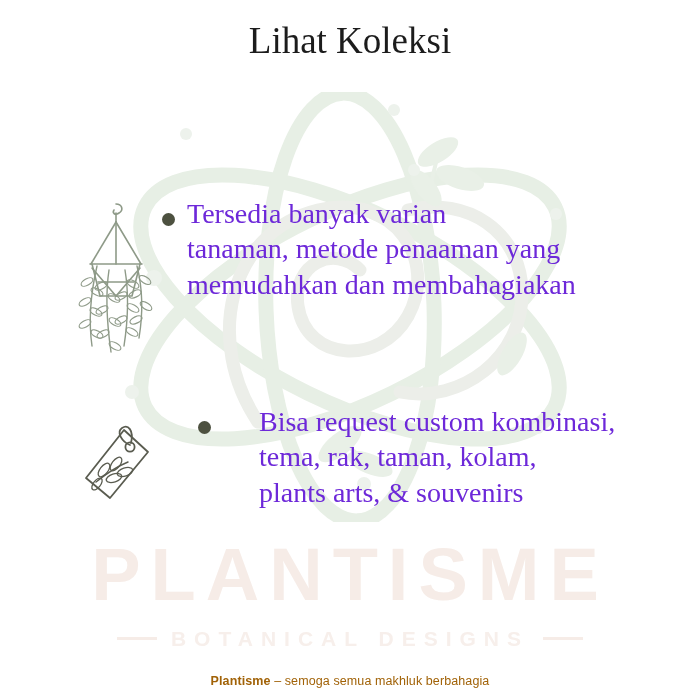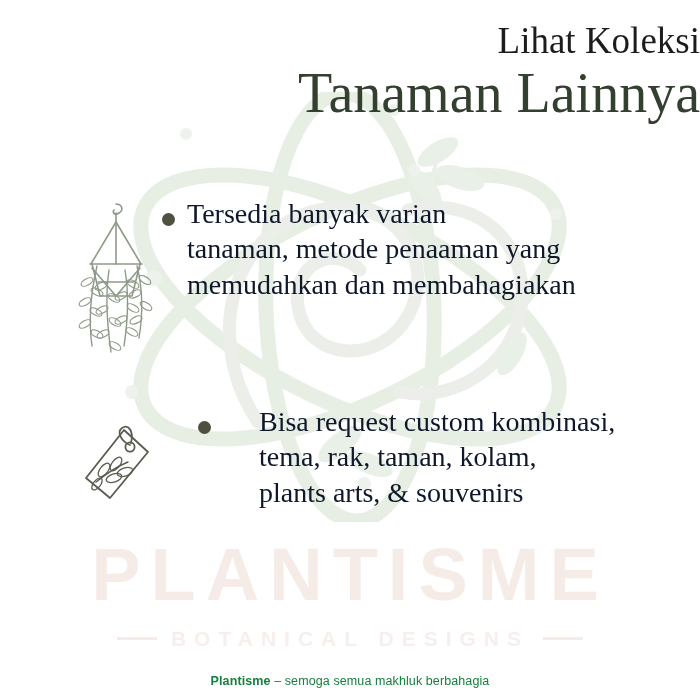--- a/index.html
+++ b/index.html
@@ -65,21 +65,21 @@
     color:#f7efeb;
     line-height:1;
     white-space:nowrap;
   }
 
   
   .heading{
     position:absolute;
     left:0;right:0;top:22px;
     z-index:3;
-    text-align:right;
+    text-align:center;
     pointer-events:none;
   }
   .heading .kicker{
     font-family:"Liberation Serif", serif;
     font-size:37px;
     color:#1c1c1c;
     line-height:1.05;
     letter-spacing:0px;
   }
   .heading .title{
@@ -122,35 +122,35 @@
     width:13px;height:13px;
     border-radius:50%;
     background:#4d5140;
     margin-top:17px;
     margin-right:12px;
   }
   .btext{
     font-family:"Liberation Serif", serif;
     font-size:28px;
     line-height:1.26;
-    color:#0f172a;
+    color:#6d28d9;
     white-space:pre-line;
     letter-spacing:0px;
   }
 
   
   .footer{
     position:absolute;
     left:0;right:0;
     bottom:12px;
     z-index:4;
     text-align:center;
     font-family:"Liberation Sans", sans-serif;
     font-size:12.5px;
-    color:#15803d;
+    color:#a16207;
     letter-spacing:0.1px;
   }
   .footer .fbrand{font-weight:bold;}
 </style>
 </head>
 <body>
 
 <div id="page">
 
   <div class="wm-botanical">
@@ -200,21 +200,20 @@
     <div class="wm-main">PLANTISME</div>
     <div class="wm-sub-row">
       <span class="wm-dash"></span>
       <span class="wm-sub">BOTANICAL DESIGNS</span>
       <span class="wm-dash"></span>
     </div>
   </div>
 
   <div class="heading">
     <div class="kicker">Lihat Koleksi</div>
-    <div class="title">Tanaman Lainnya</div>
   </div>
 
   <div class="bullets">
 
     <div class="bullet bullet-1">
       <div class="ico ico-1">
         <svg width="86" height="160" viewBox="0 0 86 160" xmlns="http://www.w3.org/2000/svg">
           <g fill="none" stroke="#8e9a88" stroke-width="1.6" stroke-linecap="round" stroke-linejoin="round">
 
             <path d="M43 4 C 49 4, 51 10, 46 13 C 42 16, 39 13, 41 10"></path>

